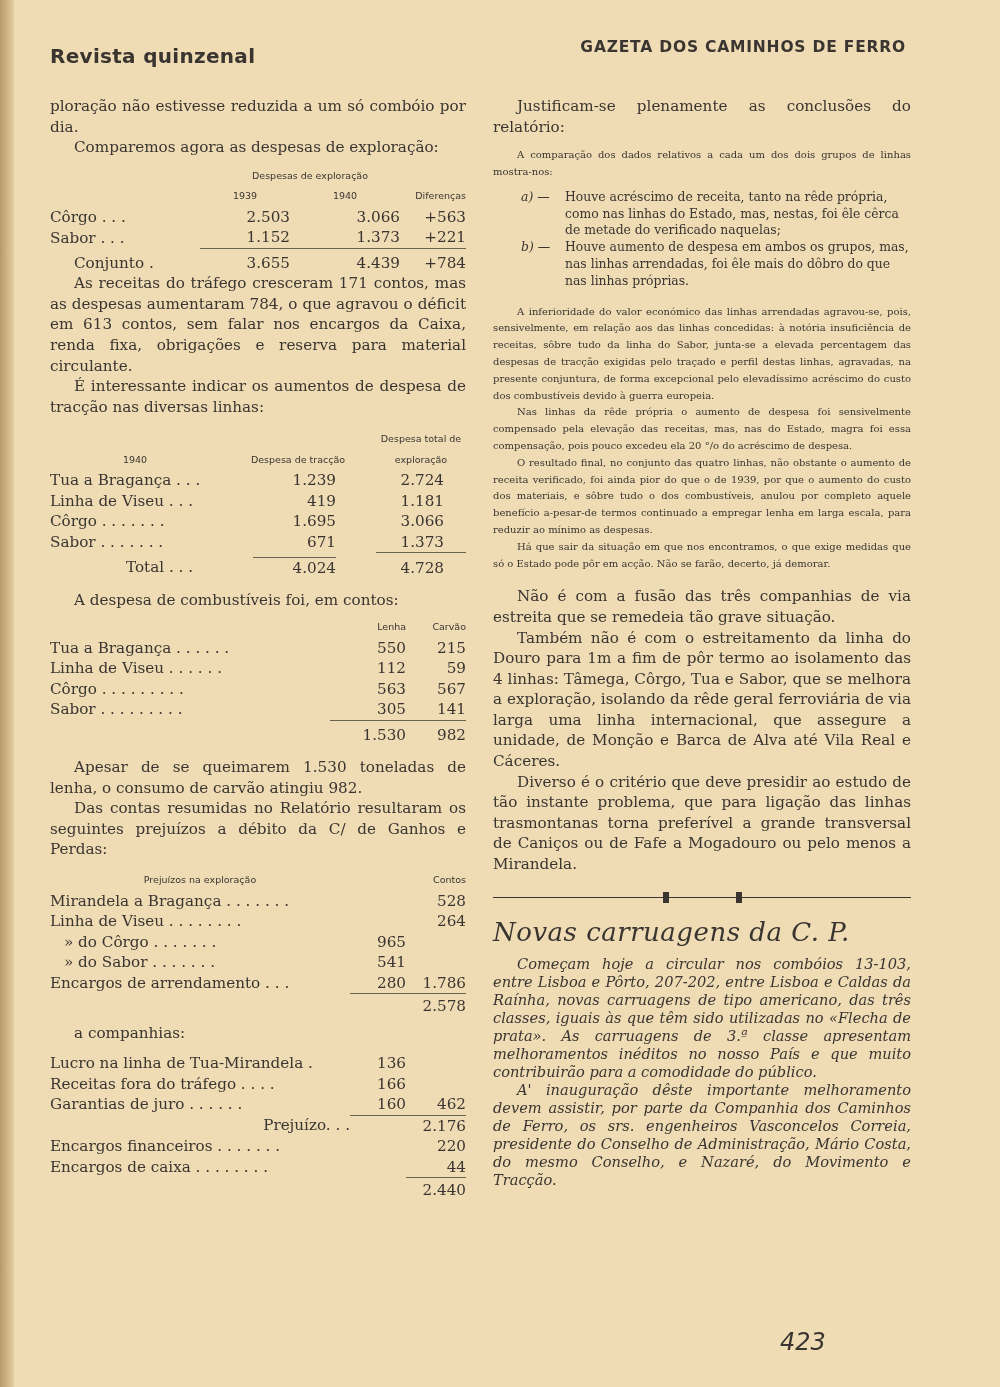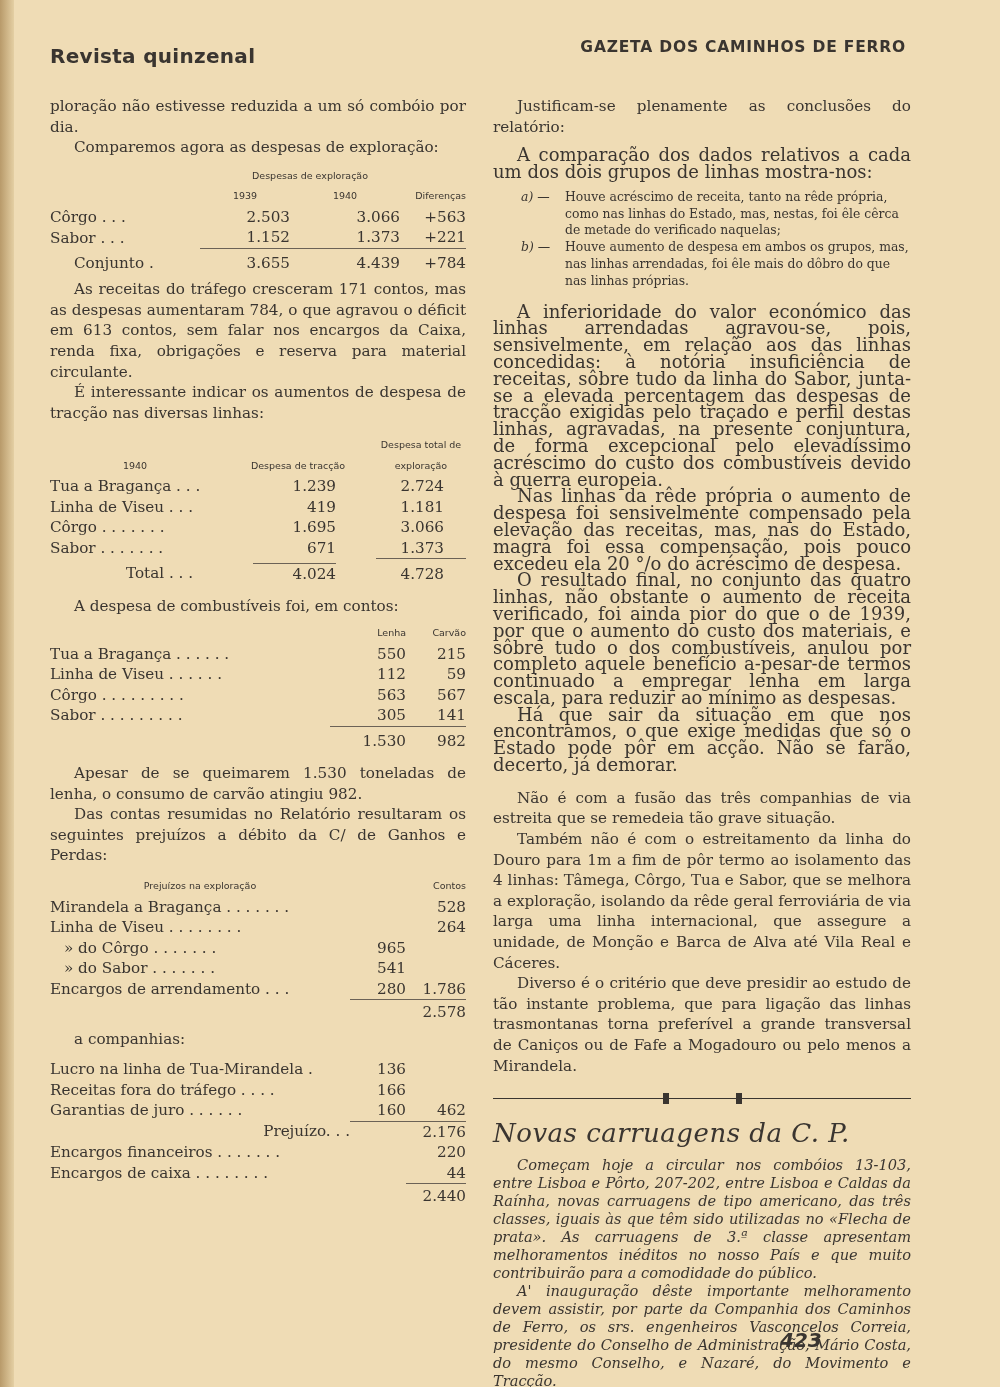--- a/index.html
+++ b/index.html
@@ -9,37 +9,37 @@
        background:linear-gradient(to right,#b89a6a,#e4cfa3);}
   .hdr-left{position:absolute;left:50px;top:44px;font-family:"DejaVu Sans","Liberation Sans",sans-serif;
        font-weight:bold;font-size:20px;letter-spacing:0.3px;}
   .hdr-right{position:absolute;right:94px;top:38px;font-family:"DejaVu Sans","Liberation Sans",sans-serif;
        font-weight:bold;font-size:15.5px;letter-spacing:0.8px;}
   .col{position:absolute;top:96px;}
   .col-left{left:50px;width:416px;}
   .col-right{left:493px;width:418px;}
   p{margin:0;font-size:15.2px;line-height:20.6px;text-align:justify;}
   p.ind{text-indent:24px;}
-  .small p{font-size:18px;line-height:16.8px;}
+  .small p{font-size:10px;line-height:16.8px;}
   .tbl{width:100%;border-collapse:collapse;font-size:15.2px;}
   .tbl td{padding:0;line-height:20.5px;white-space:nowrap;}
   .th{font-family:"DejaVu Sans","Liberation Sans",sans-serif;font-size:9.5px;line-height:11px;color:#3a3530;}
   .r{text-align:right;}
   .c{text-align:center;}
   .rule{border-top:1px solid #6b6256;}
   .list-item{display:flex;font-size:12.4px;line-height:16.8px;margin-left:28px;}
   .list-item .lab{width:44px;flex:none;}
   .ornament{position:relative;height:16px;margin:14px 0 12px 0;}
   .ornament .line{position:absolute;left:0;right:0;top:8px;border-top:1.4px solid #3a3530;}
   .ornament .blk{position:absolute;top:3px;width:6px;height:11px;background:#3a3530;}
   .section-title{font-family:"DejaVu Serif","Liberation Serif",serif;font-style:italic;font-weight:normal;
        font-size:26px;margin:8px 0 8px 0;letter-spacing:0.5px;}
   .it p{font-style:italic;font-size:14.6px;line-height:18px;}
   .pagenum{position:absolute;left:780px;top:1328px;font-family:"DejaVu Sans","Liberation Sans",sans-serif;
-       font-style:italic;font-weight:bold;font-size:20px;}
+       font-style:italic;font-weight:normal;font-size:24px;}
 </style>
 </head>
 <body>
 
 <div class="page-edge"></div>
 <div class="hdr-left">Revista quinzenal</div>
 <div class="hdr-right">GAZETA DOS CAMINHOS DE FERRO</div>
 
 <div class="col col-left">
   <p>ploração não estivesse reduzida a um só combóio por dia.</p>
@@ -72,21 +72,21 @@
     </tr>
     <tr>
       <td style="padding-left:24px;padding-top:4px">Conjunto .</td>
       <td class="r rule" style="padding-top:4px">3.655</td>
       <td class="r rule" style="padding-top:4px">4.439</td>
       <td class="r rule" style="padding-top:4px">+784</td>
     </tr>
   </tbody>
     </table>
 
-  <p class="ind" style="margin-top:6px">As receitas do tráfego cresceram 171 contos, mas as despesas aumentaram 784, o que agravou o déficit em 613 contos, sem falar nos encargos da Caixa, renda fixa, obrigações e reserva para material circulante.</p>
+  <p class="ind" style="margin-top:0">As receitas do tráfego cresceram 171 contos, mas as despesas aumentaram 784, o que agravou o déficit em 613 contos, sem falar nos encargos da Caixa, renda fixa, obrigações e reserva para material circulante.</p>
   <p class="ind">É interessante indicar os aumentos de despesa de tracção nas diversas linhas:</p>
 
   <table class="tbl" style="margin-top:12px;">
     <tbody>
         <tr>
       <td class="th c" style="width:170px;vertical-align:bottom">1940</td>
       <td class="th c" style="vertical-align:bottom">Despesa de tracção</td>
       <td class="th c" style="width:90px;white-space:normal;vertical-align:bottom">Despesa total de exploração</td>
     </tr>
     <tr>

